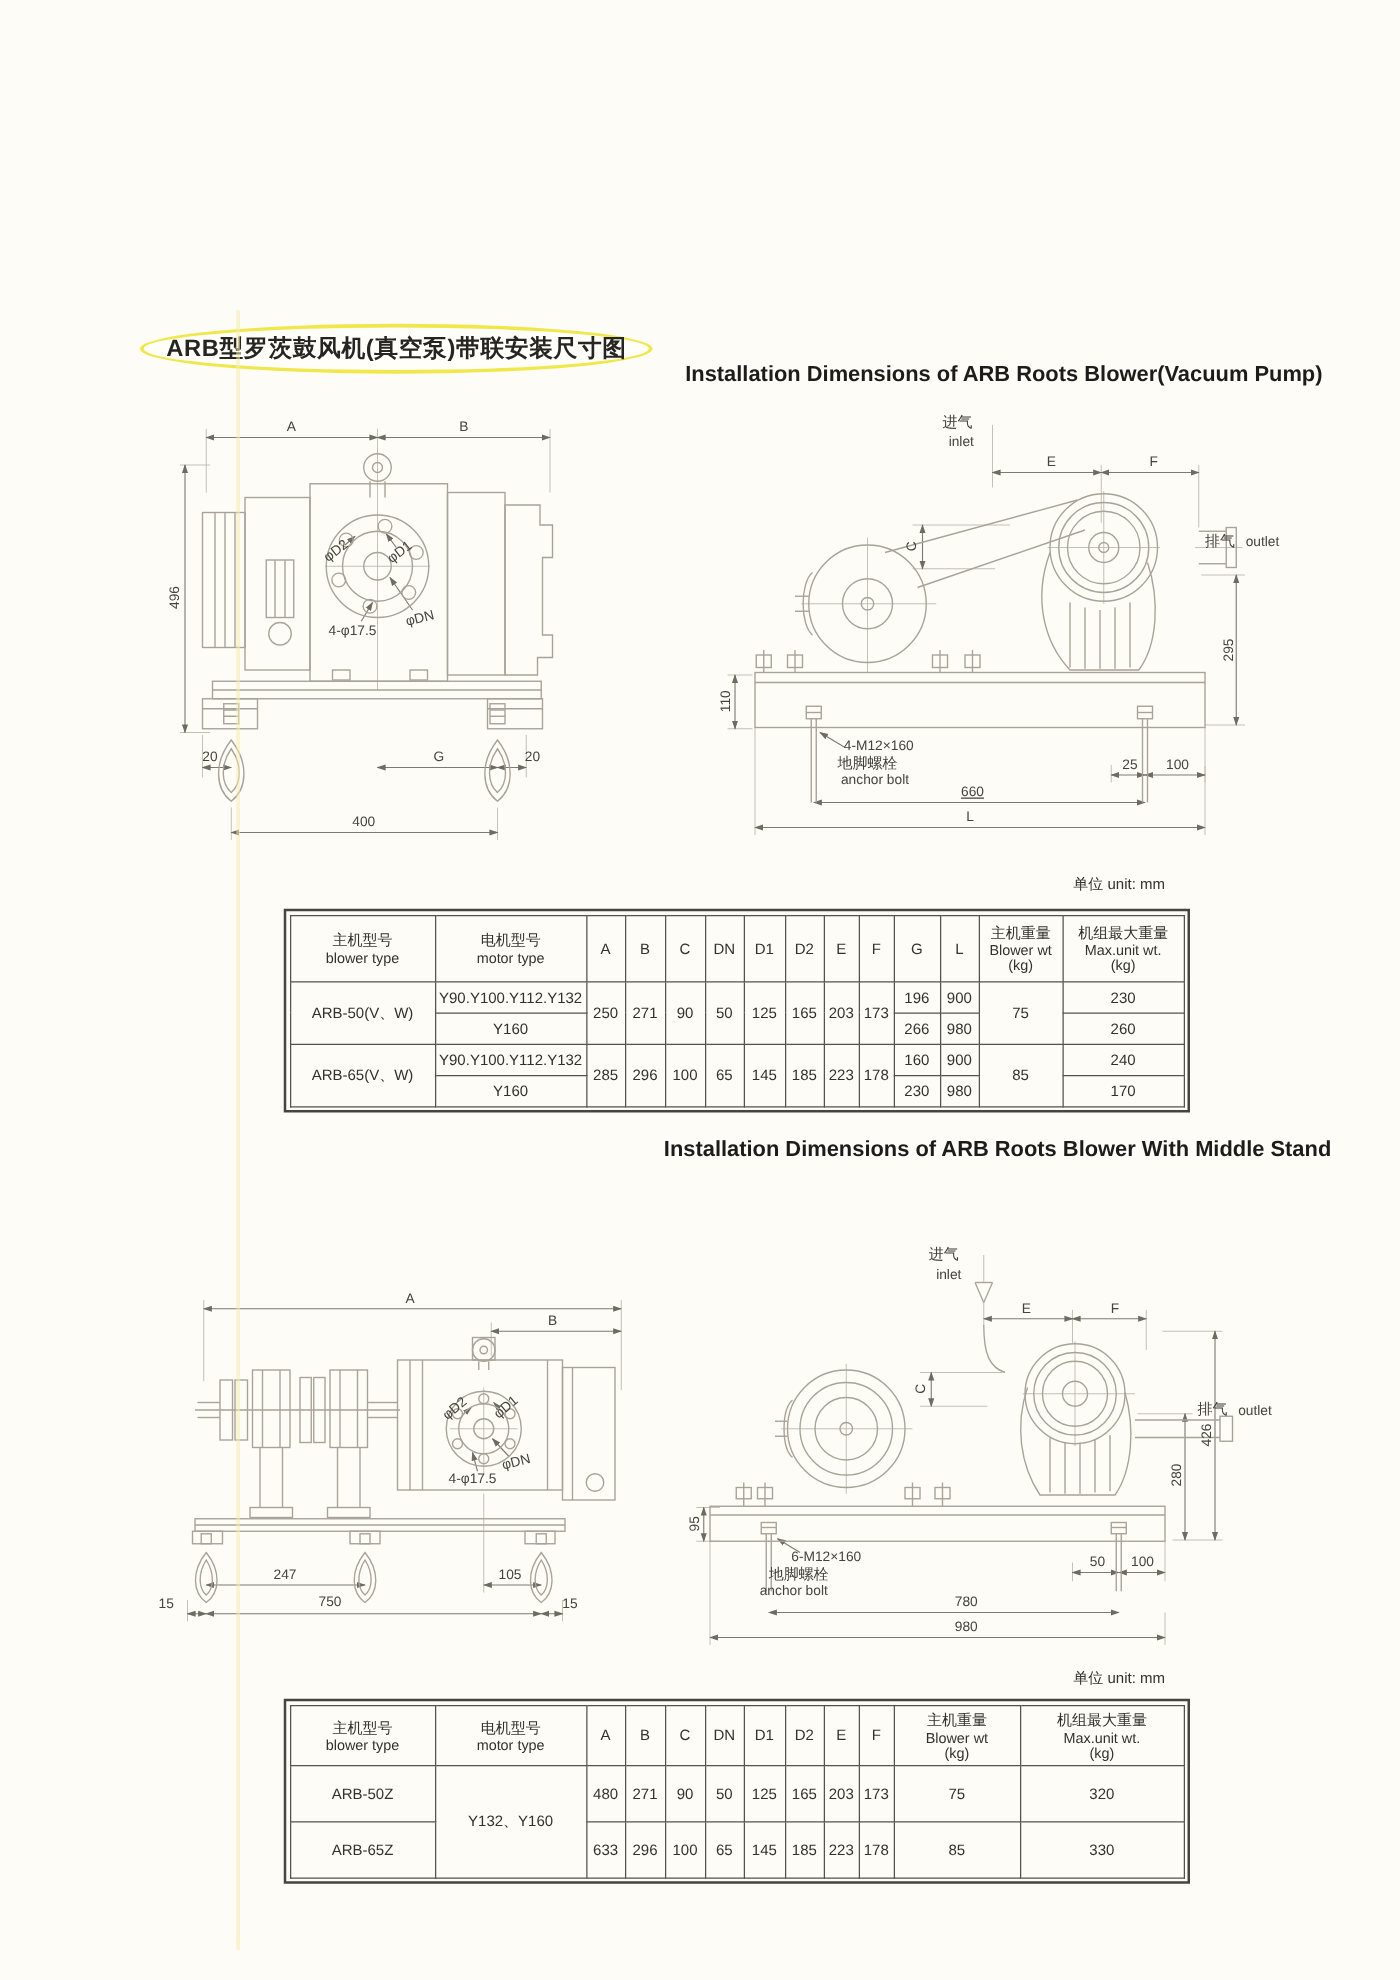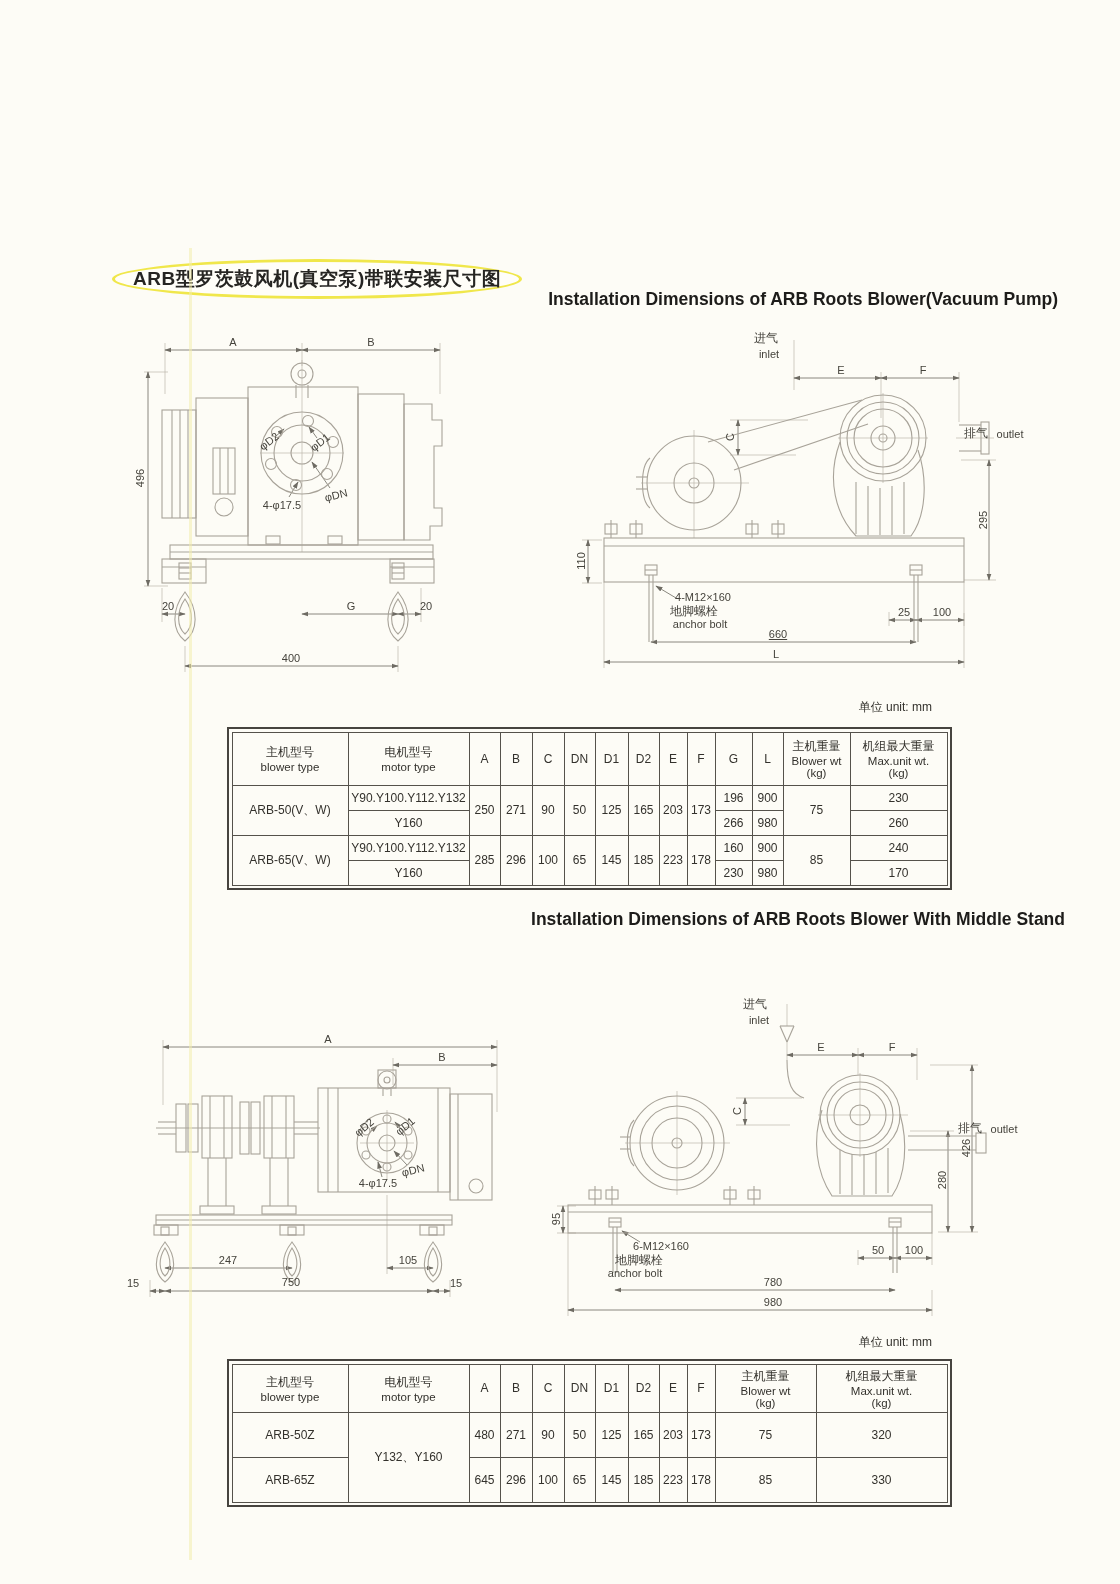--- a/index.html
+++ b/index.html
@@ -416,21 +416,21 @@
     </svg>
     <span class="dl" style="left:208px;top:29px;">A</span>
     <span class="dl" style="left:322px;top:47px;">B</span>
     <span class="dl" style="left:244px;top:117px;transform:translate(-50%,-50%) rotate(-40deg);">φD2</span>
     <span class="dl" style="left:285px;top:116px;transform:translate(-50%,-50%) rotate(-40deg);">φD1</span>
     <span class="dl" style="left:293px;top:160px;transform:translate(-50%,-50%) rotate(-14deg);">φDN</span>
     <span class="dl" style="left:258px;top:173px;">4-φ17.5</span>
     <span class="dl" style="left:108px;top:250px;">247</span>
     <span class="dl" style="left:288px;top:250px;">105</span>
     <span class="dl" style="left:13px;top:273px;">15</span>
-    <span class="dl" style="left:171px;top:272px;">750</span>
+    <span class="dl" style="left:144px;top:272px;">750</span>
     <span class="dl" style="left:336px;top:273px;">15</span>
   </div>
 
   <div class="abs" style="left:540px;top:990px;width:512px;height:334px;">
     <svg class="draw" width="512" height="334" viewBox="0 0 512 334">
       <g class="lt">
         <line x1="247" y1="14" x2="247" y2="36"></line>
           <line x1="247" y1="52" x2="247" y2="70"></line>
         <line x1="318" y1="58" x2="318" y2="85"></line>
           <line x1="377" y1="58" x2="377" y2="90"></line>
@@ -583,21 +583,21 @@
         <td>50</td>
         <td>125</td>
         <td>165</td>
         <td>203</td>
         <td>173</td>
         <td>75</td>
         <td>320</td>
       </tr>
       <tr style="height:45px">
         <td>ARB-65Z</td>
-        <td class="bt-brown">645</td>
+        <td class="bt-brown">633</td>
         <td class="bt-brown">296</td>
         <td class="bt-brown">100</td>
         <td class="bt-brown">65</td>
         <td class="bt-brown">145</td>
         <td class="bt-brown">185</td>
         <td class="bt-brown">223</td>
         <td class="bt-brown">178</td>
         <td class="bt-brown">85</td>
         <td class="bt-brown">330</td>
       </tr>

